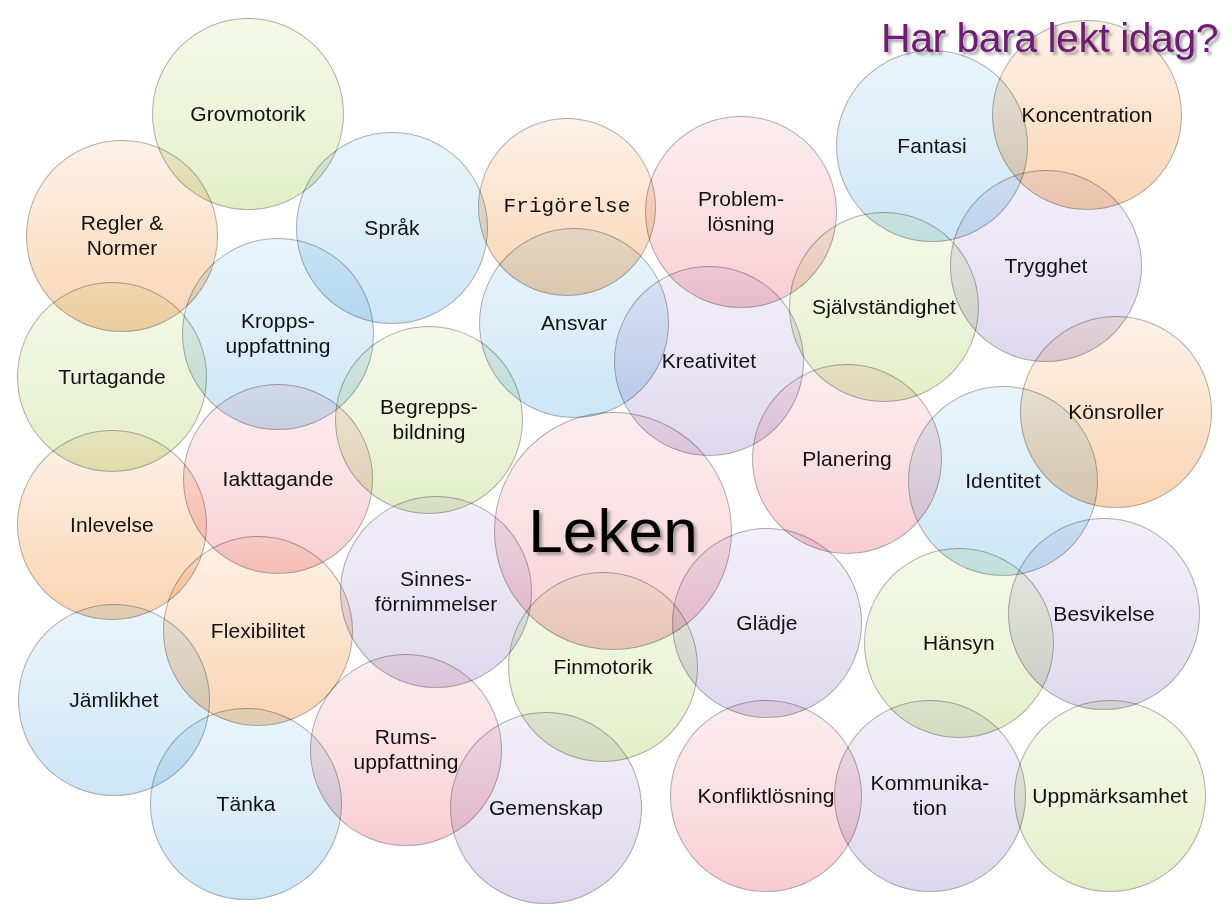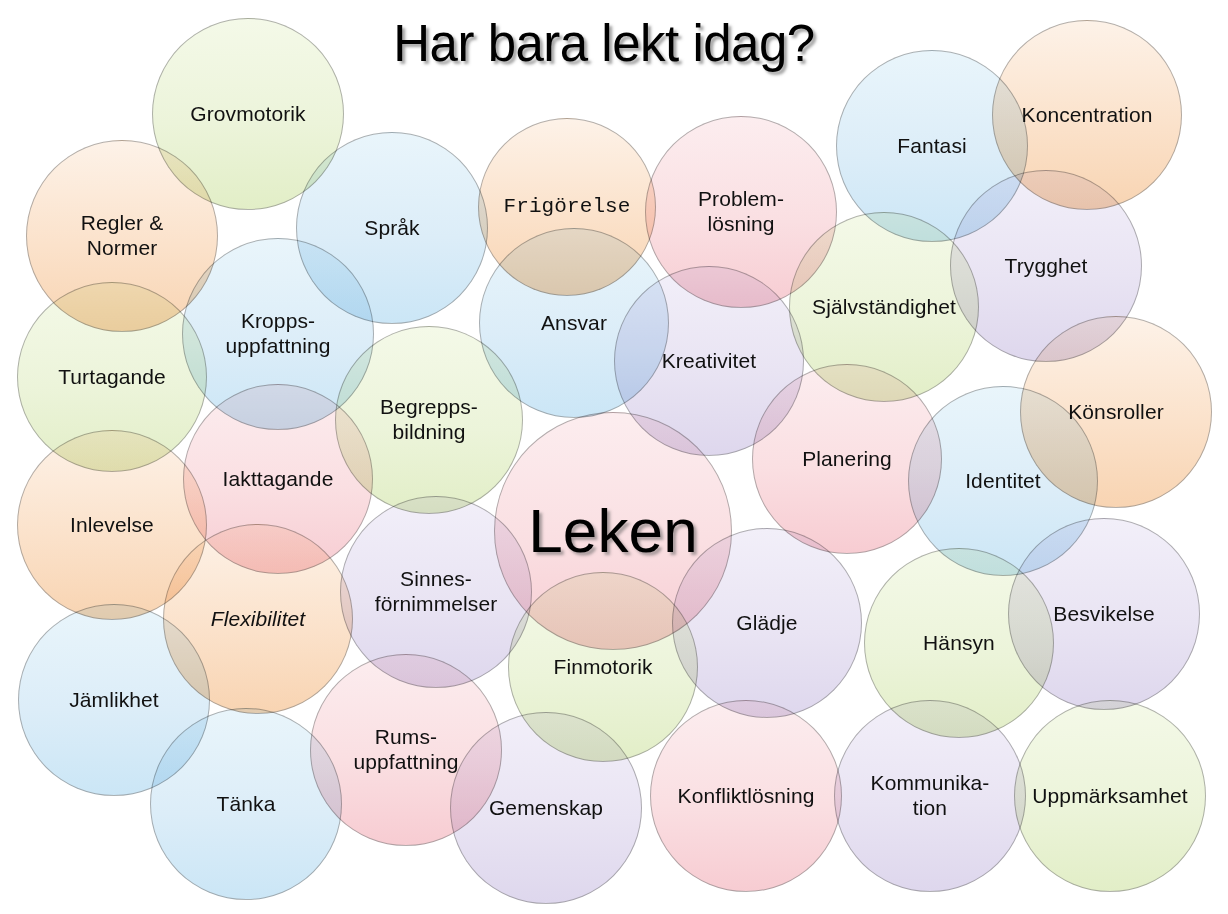--- a/index.html
+++ b/index.html
@@ -12,25 +12,25 @@
     position:relative;
     width:1228px;
     height:914px;
     background:#ffffff;
     overflow:hidden;
   }
   #title{
     position:absolute;
     left:0; right:0;
     top:18px;
-    text-align:center;
-    font-size:51px;
+    text-align:right;
+    font-size:41px;
     font-weight:400;
     line-height:1.0;
-    color:#000000;
+    color:#701a75;
     letter-spacing:-0.5px;
     text-shadow:3px 3px 3px rgba(90,90,90,0.55);
     z-index:60;
     pointer-events:none;
     white-space:nowrap;
   }
   
   #title-inner{
     display:inline-block;
     transform:translateX(-10px);
@@ -142,21 +142,21 @@
       <div class="bubble c-blue" style="left: 908px; top: 386px; width: 190px; height: 190px;">
         <span class="lbl">Identitet</span>
       </div>
       <div class="bubble c-pink" id="leken" style="left: 494px; top: 412px; width: 238px; height: 238px;">
         <span class="lbl">Leken</span>
       </div>
       <div class="bubble c-purple" style="left: 340px; top: 496px; width: 192px; height: 192px;">
         <span class="lbl">Sinnes-
 förnimmelser</span>
       </div>
-      <div class="bubble c-orange" style="left: 163px; top: 524px; width: 190px; height: 190px; font-style: italic;">
+      <div class="bubble c-orange" style="left: 163px; top: 536px; width: 190px; height: 190px;">
         <span class="lbl">Flexibilitet</span>
       </div>
       <div class="bubble c-blue" style="left: 18px; top: 604px; width: 192px; height: 192px;">
         <span class="lbl">Jämlikhet</span>
       </div>
       <div class="bubble c-purple" style="left: 672px; top: 528px; width: 190px; height: 190px;">
         <span class="lbl">Glädje</span>
       </div>
       <div class="bubble c-green" style="left: 864px; top: 548px; width: 190px; height: 190px;">
         <span class="lbl">Hänsyn</span>
@@ -170,21 +170,21 @@
       <div class="bubble c-pink" style="left: 310px; top: 654px; width: 192px; height: 192px;">
         <span class="lbl">Rums-
 uppfattning</span>
       </div>
       <div class="bubble c-blue" style="left: 150px; top: 708px; width: 192px; height: 192px;">
         <span class="lbl">Tänka</span>
       </div>
       <div class="bubble c-purple" style="left: 450px; top: 712px; width: 192px; height: 192px;">
         <span class="lbl">Gemenskap</span>
       </div>
-      <div class="bubble c-pink" style="left: 650px; top: 700px; width: 192px; height: 192px; text-align: center;">
+      <div class="bubble c-pink" style="left: 670px; top: 700px; width: 192px; height: 192px; text-align: center;">
         <span class="lbl">Konfliktlösning</span>
       </div>
       <div class="bubble c-purple" style="left: 834px; top: 700px; width: 192px; height: 192px;">
         <span class="lbl">Kommunika-
 tion</span>
       </div>
       <div class="bubble c-green" style="left: 1014px; top: 700px; width: 192px; height: 192px;">
         <span class="lbl">Uppmärksamhet</span>
       </div>
     </div>

